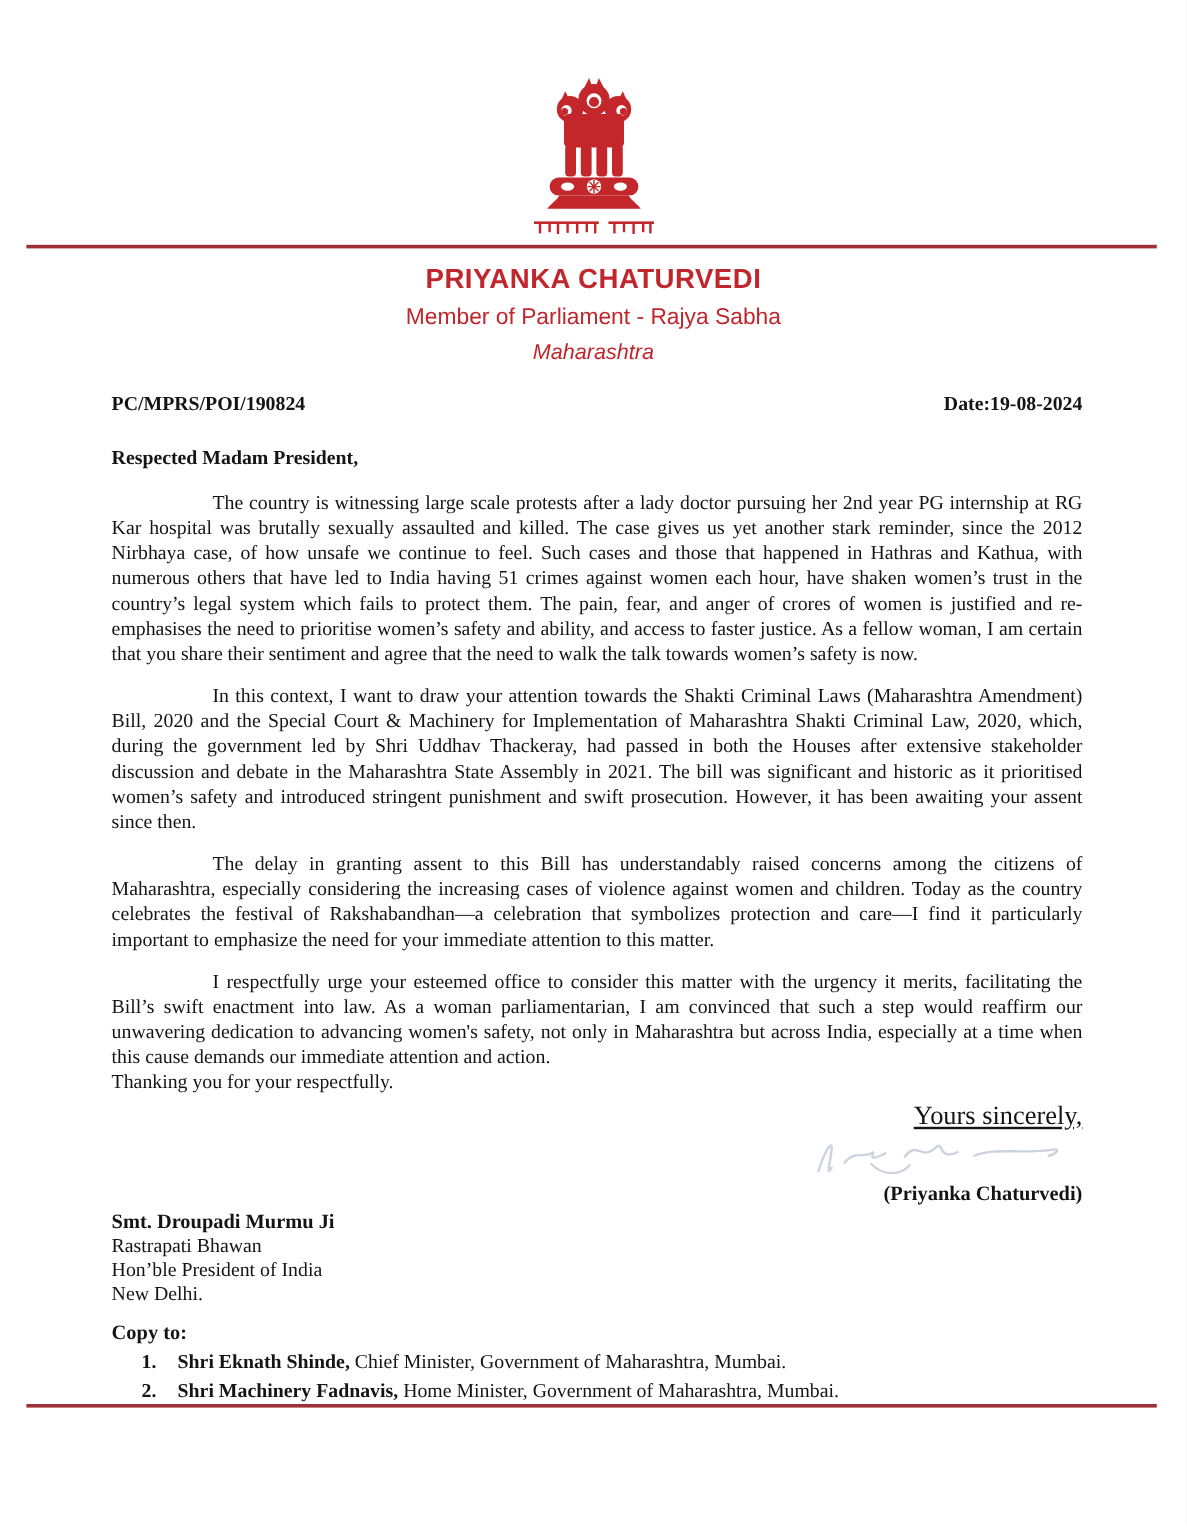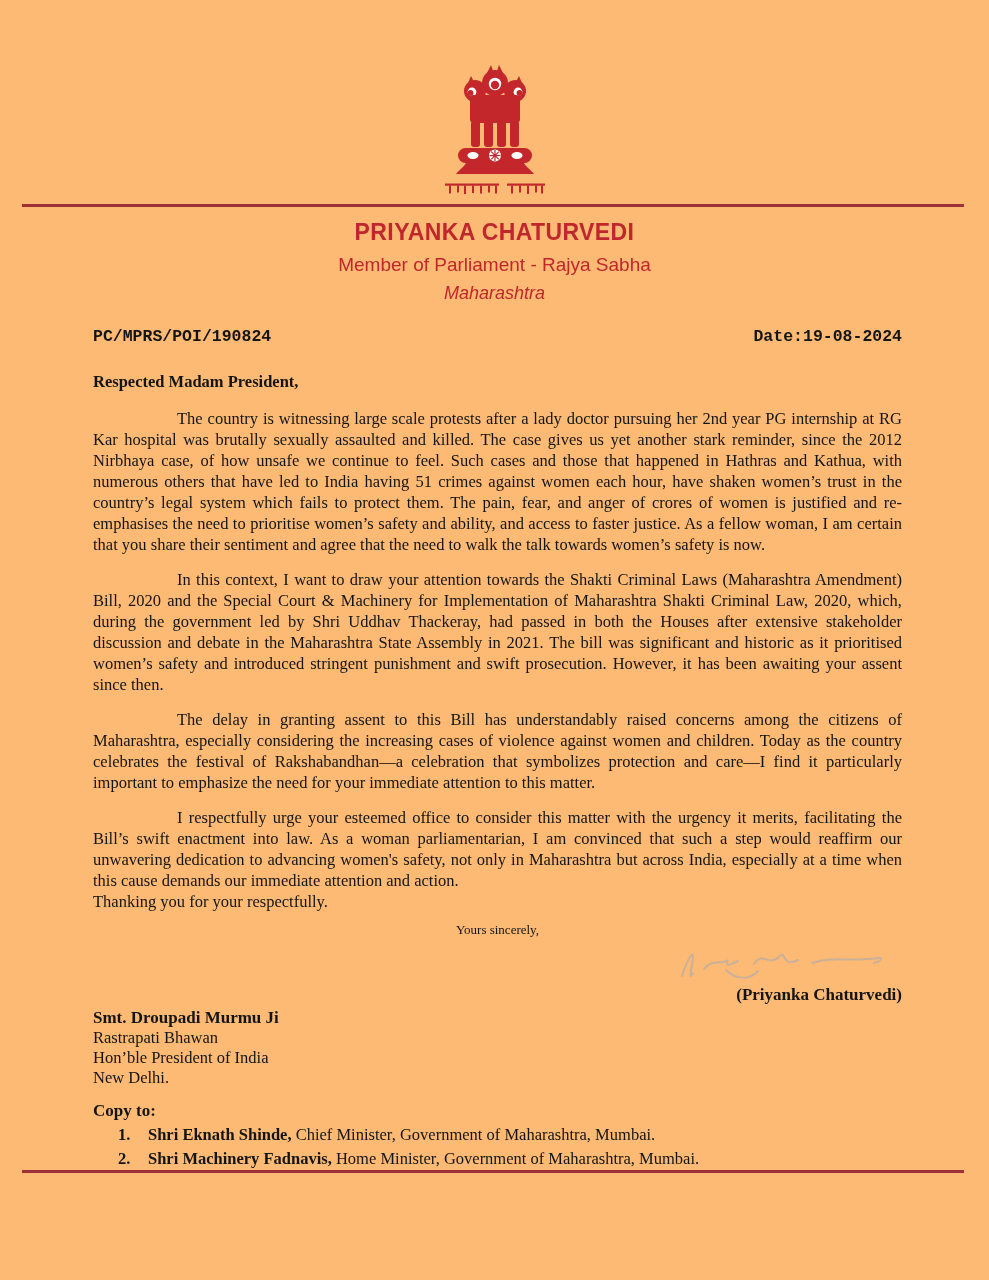--- a/index.html
+++ b/index.html
@@ -1,39 +1,39 @@
 <!DOCTYPE html>
 <html><head>
 <meta charset="utf-8">
 <style>
   * { margin:0; padding:0; box-sizing:border-box; }
   html,body { background:#e8e8e8; }
   .page {
-    width:989px; height:1280px; position:relative; background:#fdba74;
+    width:989px; height:1280px; position:relative; background:#ffffff;
     font-family:"Liberation Serif", serif; color:#141414; overflow:hidden;
     margin:0 auto;
   }
   .emblem-wrap { position:absolute; top:64px; left:0; right:0; text-align:center; }
   .emblem-caption-strokes { display:block; margin:2px auto 0; }
   .visually-hidden { position:absolute; width:1px; height:1px; overflow:hidden; clip:rect(0 0 0 0); white-space:nowrap; }
   .rule { position:absolute; left:22px; right:25px; height:3px; background:#9f3136; }
   .rule-top { top:204px; }
   .rule-bottom { top:1170px; }
   .letterhead { position:absolute; top:219px; left:0; right:0; text-align:center;
     font-family:"Liberation Sans", sans-serif; color:#c0272d; }
   .lh-name { font-size:23px; font-weight:bold; letter-spacing:0.4px; }
   .lh-role { font-size:19px; margin-top:8px; }
   .lh-state { font-size:18px; margin-top:7px;font-style:italic; }
   .content { position:absolute; left:93px; width:809px; top:326px; font-size:16.5px; line-height:21px; }
-  .meta-row { display:flex; justify-content:space-between; font-weight:bold; font-size:16.5px;font-family:Liberation Mono, monospace; }
+  .meta-row { display:flex; justify-content:space-between; font-weight:bold; font-size:16.5px; }
   .salutation { margin-top:24px; font-weight:bold; }
   p.body-para { text-align:justify; text-indent:84px; margin-top:14px; }
   p.body-para.first { margin-top:16px; }
   .thanking { margin-top:0; }
-  .closing { text-align:center; margin-top:7px; font-size:13px; }
+  .closing { text-align:right; margin-top:7px; font-size:22px;text-decoration:underline; }
   .sig-block { text-align:right; height:46px; margin-top:2px; padding-right:6px; }
   .signatory { text-align:right; font-weight:bold; font-size:17px; margin-top:-4px; }
   .recipient { margin-top:2px; }
   .recipient-name { font-weight:bold; font-size:17px; }
   .recipient-line { line-height:20px; }
   .copy-to { margin-top:12px; }
   .copy-label { font-weight:bold; font-size:17px; }
   .copy-item { display:flex; margin-top:3px; }
   .copy-item .num { font-weight:bold; width:30px; margin-left:25px; flex:0 0 auto; }
   .copy-item b { font-weight:bold; }

